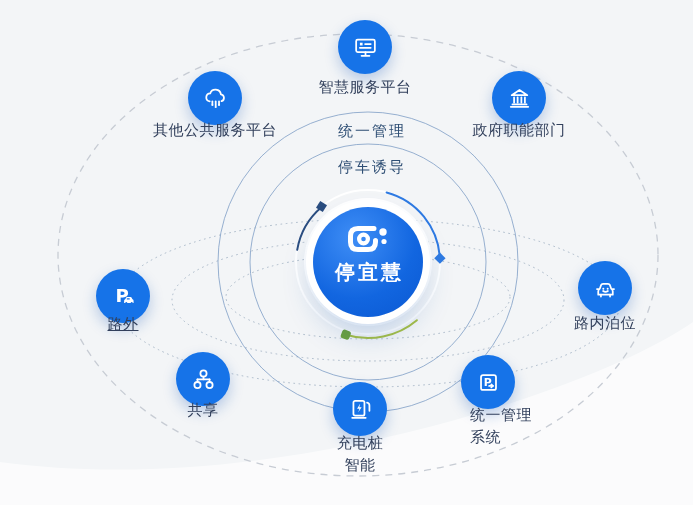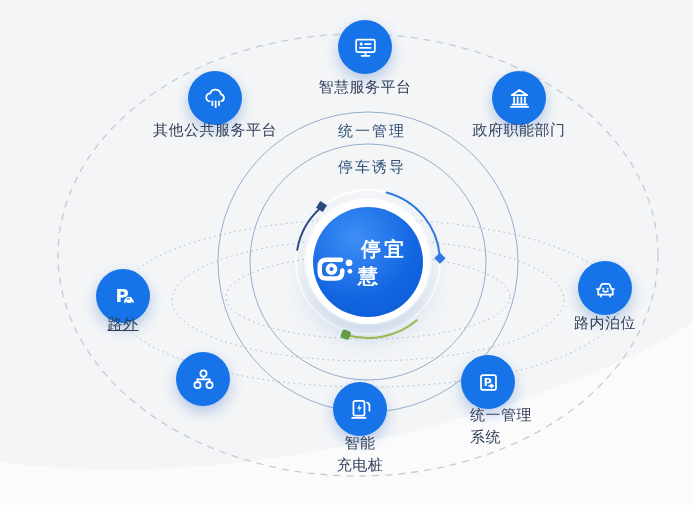--- a/index.html
+++ b/index.html
@@ -39,21 +39,21 @@
 
   .ring-label{
     position:absolute; width:170px; text-align:center;
     font-size:15px; line-height:22px; color:var(--ring-text,#2e4e74); letter-spacing:2px;
   }
 
   .hub{
     position:absolute; left:313px; top:207px; width:110px; height:110px; border-radius:50%;
     background:radial-gradient(circle at 38% 28%, #3f8ef6 0%, #1266e0 58%, #0a58d2 100%);
     box-shadow:0 0 0 7px #ffffff, 0 16px 30px rgba(24,86,176,.25);
-    display:flex; flex-direction:row; align-items:center;
+    display:flex; flex-direction:column; align-items:center;
   }
   .hub-logo{margin-top:15px;}
   .hub-label{
     color:#ffffff; font-size:20px; font-weight:bold;
     letter-spacing:3px; text-indent:3px; margin-top:1px;
   }
 </style>
 </head>
 <body>
 
@@ -189,35 +189,36 @@
         <circle class="ic" cx="13" cy="7.2" r="3"></circle>
         <path class="ic" d="M13,10.2 L13,12.8" stroke-width="1.5"></path>
         <path class="ic" d="M7.2,12.8 L18.8,12.8" stroke-width="1.5"></path>
         <path class="ic" d="M7.2,12.8 L7.2,15.4" stroke-width="1.5"></path>
         <path class="ic" d="M18.8,12.8 L18.8,15.4" stroke-width="1.5"></path>
         <circle class="ic" cx="7.2" cy="18.4" r="3"></circle>
         <circle class="ic" cx="18.8" cy="18.4" r="3"></circle>
       </svg>
     </div>
     <div class="nlabel" style="left:118px; top:399px;">
+      <span>共享</span>
     </div>
   </div>
 
   <div>
     <div class="bubble" style="left:333px; top:382px;">
       <svg width="27" height="27" viewBox="0 0 26 26">
         <rect class="ic" x="6.2" y="4.6" width="10.6" height="14.4" rx="1.6"></rect>
         <path class="icf" d="M12.6,7.4 L9.7,12.2 L12,12.2 L10.7,16 L14.1,10.9 L11.9,10.9 Z"></path>
         <path class="ic" d="M19.3,6.3 Q21.6,6.6 21.6,9.1 L21.6,14.2"></path>
         <path class="ic" d="M5,21 L18,21"></path>
       </svg>
     </div>
     <div class="nlabel" style="left:275px; top:432px;">
-      <span>智能</span>
-        <span>充电桩</span>
+      <span>充电桩</span>
+        <span>智能</span>
     </div>
   </div>
 
   <div>
     <div class="bubble" style="left:461px; top:355px;">
       <svg width="27" height="27" viewBox="0 0 26 26">
         <rect class="ic" x="5.8" y="5.8" width="14.4" height="14.4" rx="2" stroke-width="1.8"></rect>
         <text class="ictx" x="8.4" y="16.2" font-size="10.5">P</text>
         <path class="ic" d="M13.6,16.3 L17.2,16.3" stroke-width="1.5"></path>
         <path class="ic" d="M15.7,14.9 L17.3,16.3 L15.7,17.7" stroke-width="1.5"></path>

